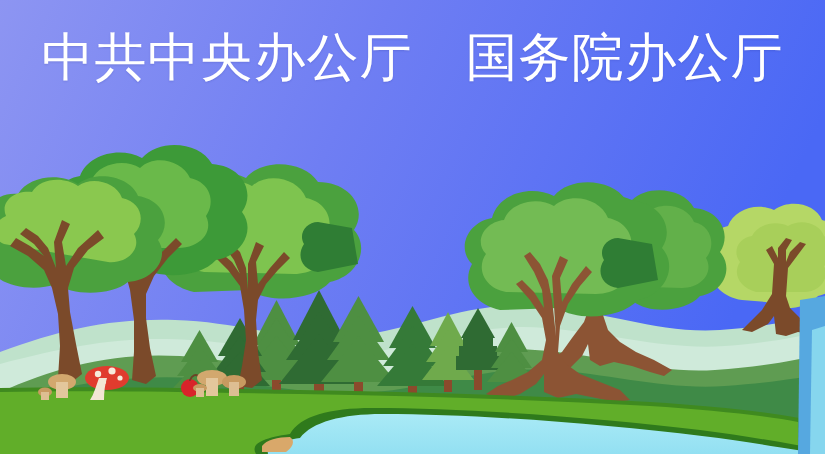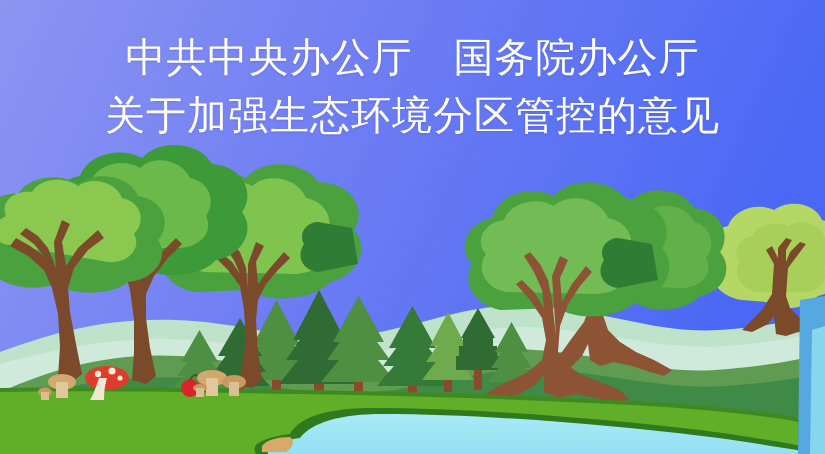--- a/index.html
+++ b/index.html
@@ -30,21 +30,21 @@
     left: 0;
     top: 28px;
     width: 825px;
     text-align: center;
     pointer-events: none;
   }
   .title-line {
     display: block;
     color: #ffffff;
     font-family: "Liberation Sans", "DejaVu Sans", sans-serif;
-    font-size: 40px;
+    font-size: 52px;
     line-height: 58px;
     font-weight: 400;
     letter-spacing: 1px;
     white-space: pre;
     text-shadow: 0 1px 2px rgba(40,50,140,0.18);
   }
 </style>
 </head>
 <body>
 
@@ -297,16 +297,15 @@
         <path d="M229,382 L229,396 L239,396 L239,382 Z" fill="#ddbe92"></path>
         <ellipse cx="200" cy="388" rx="7" ry="4" fill="#c89a60"></ellipse>
         <path d="M196,388 L196,397 L204,397 L204,388 Z" fill="#ddbe92"></path>
       </g>
 
     </g>
   </svg>
 
   <div id="title-block">
     <span class="title-line">中共中央办公厅　国务院办公厅</span>
-    <span class="title-line">关于加强生态环境分区管控的意见</span>
   </div>
 
 </div>
 
 </body></html>

